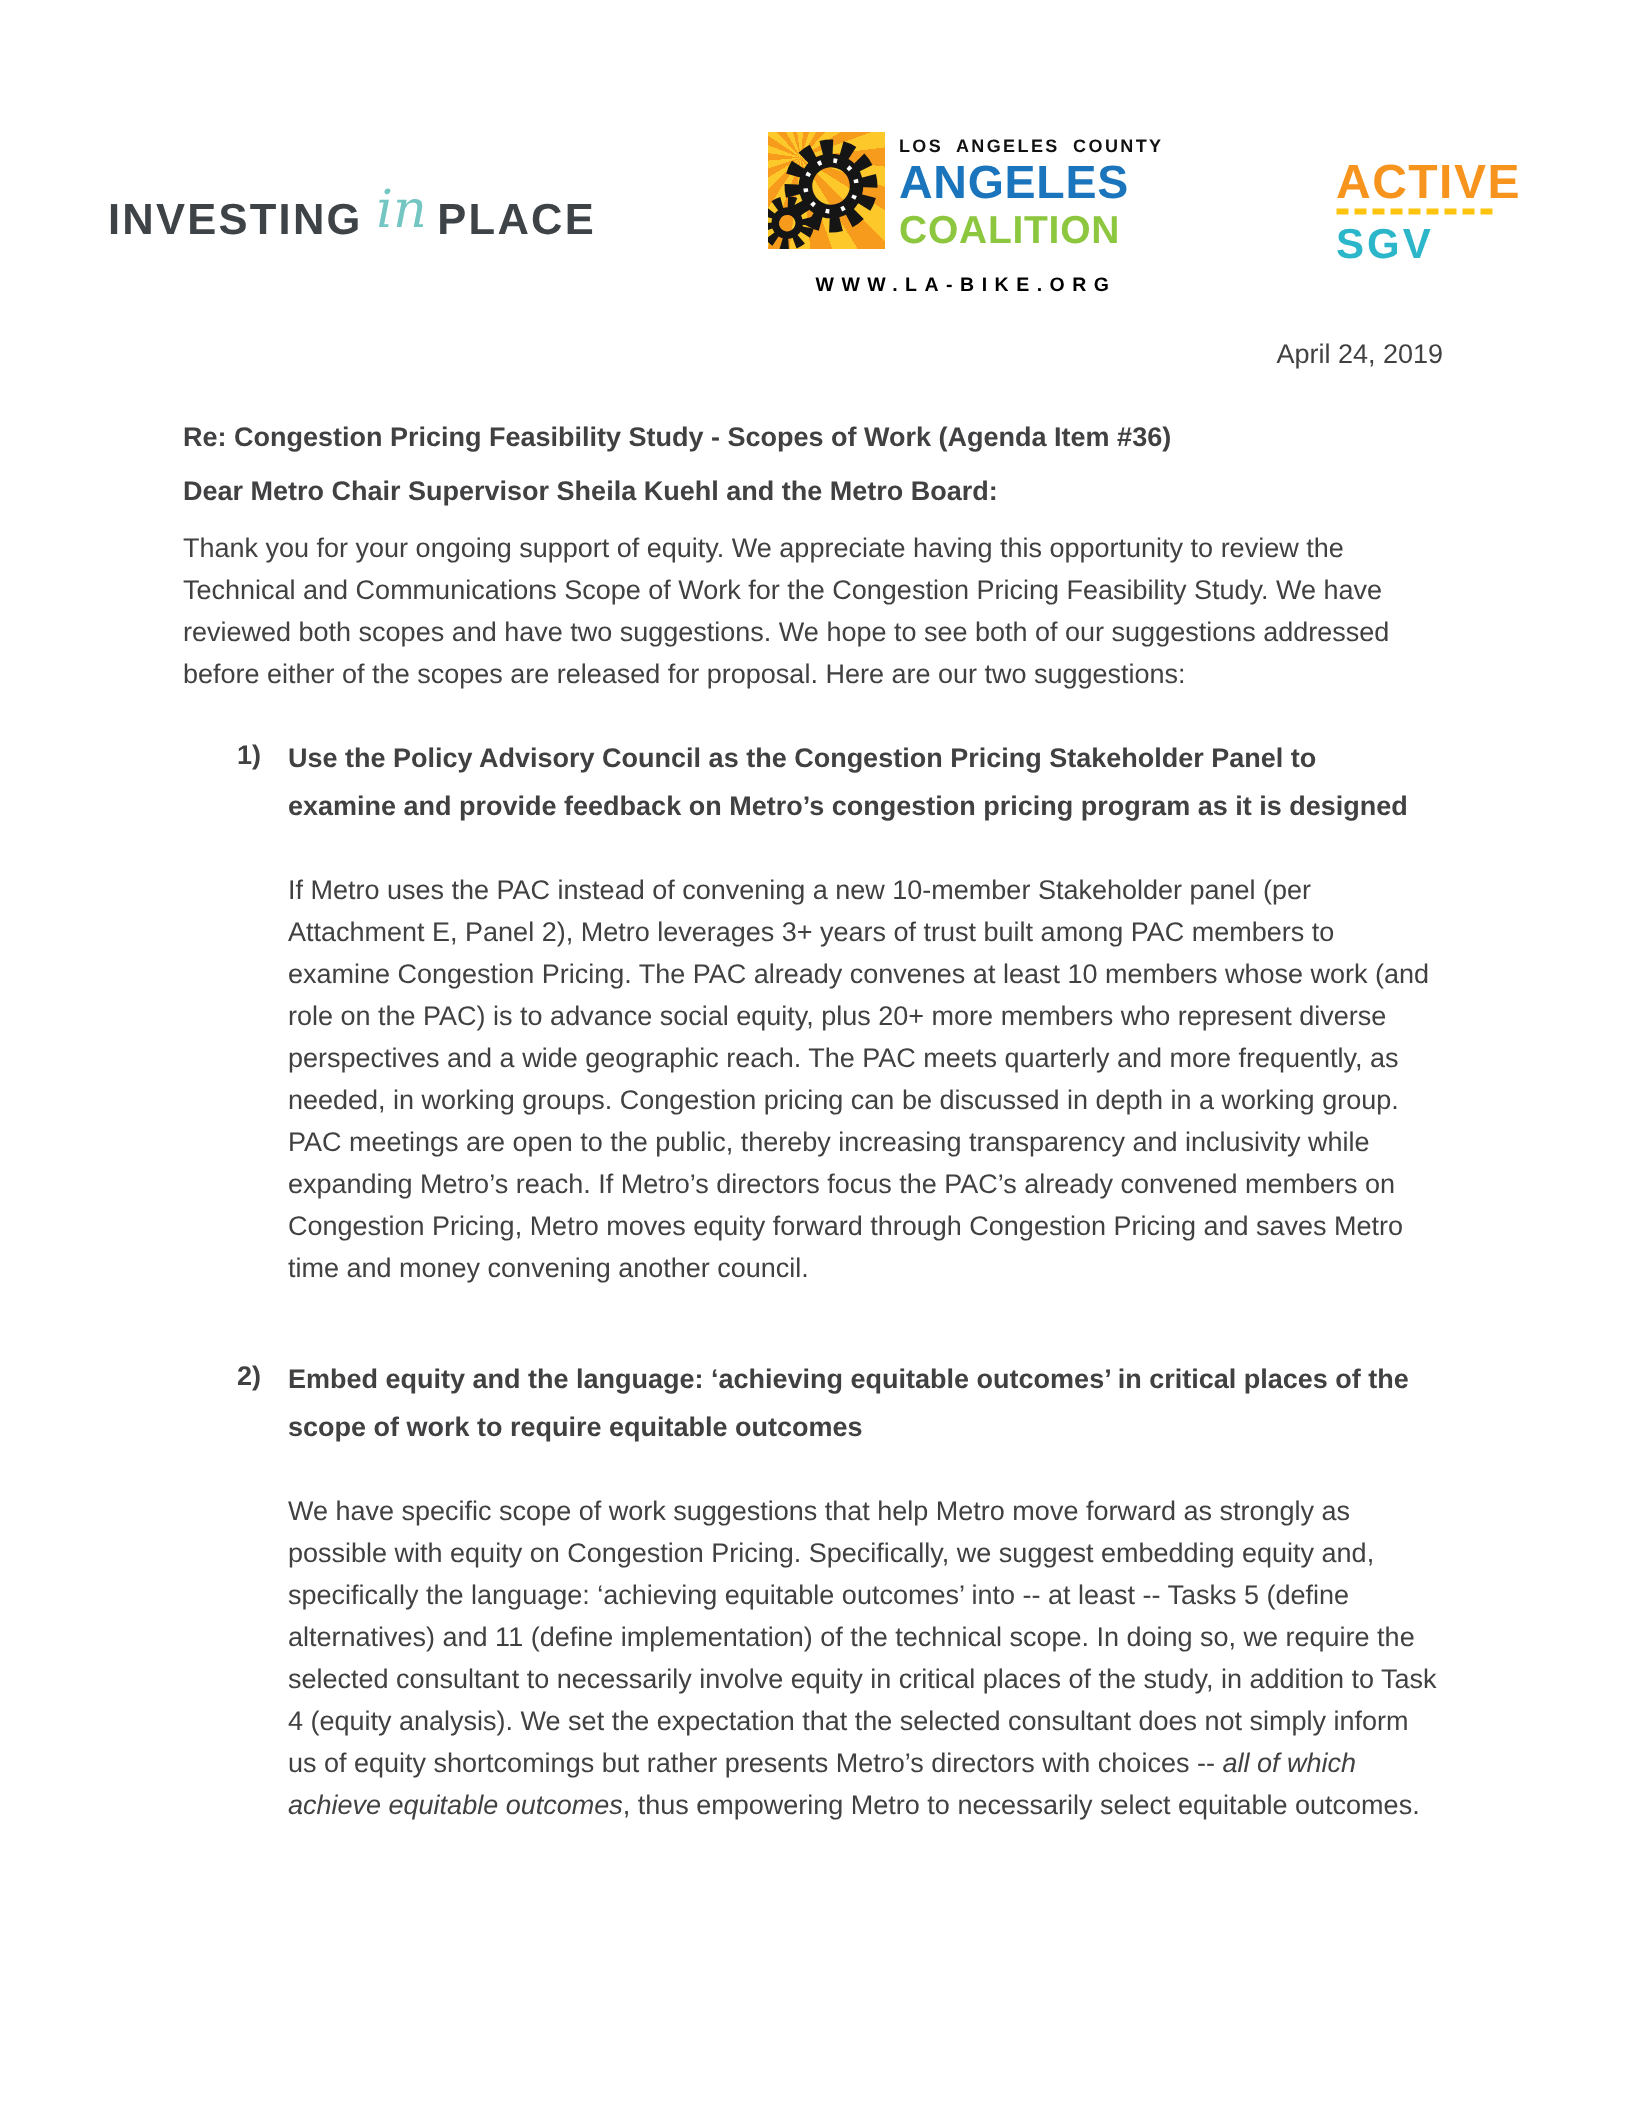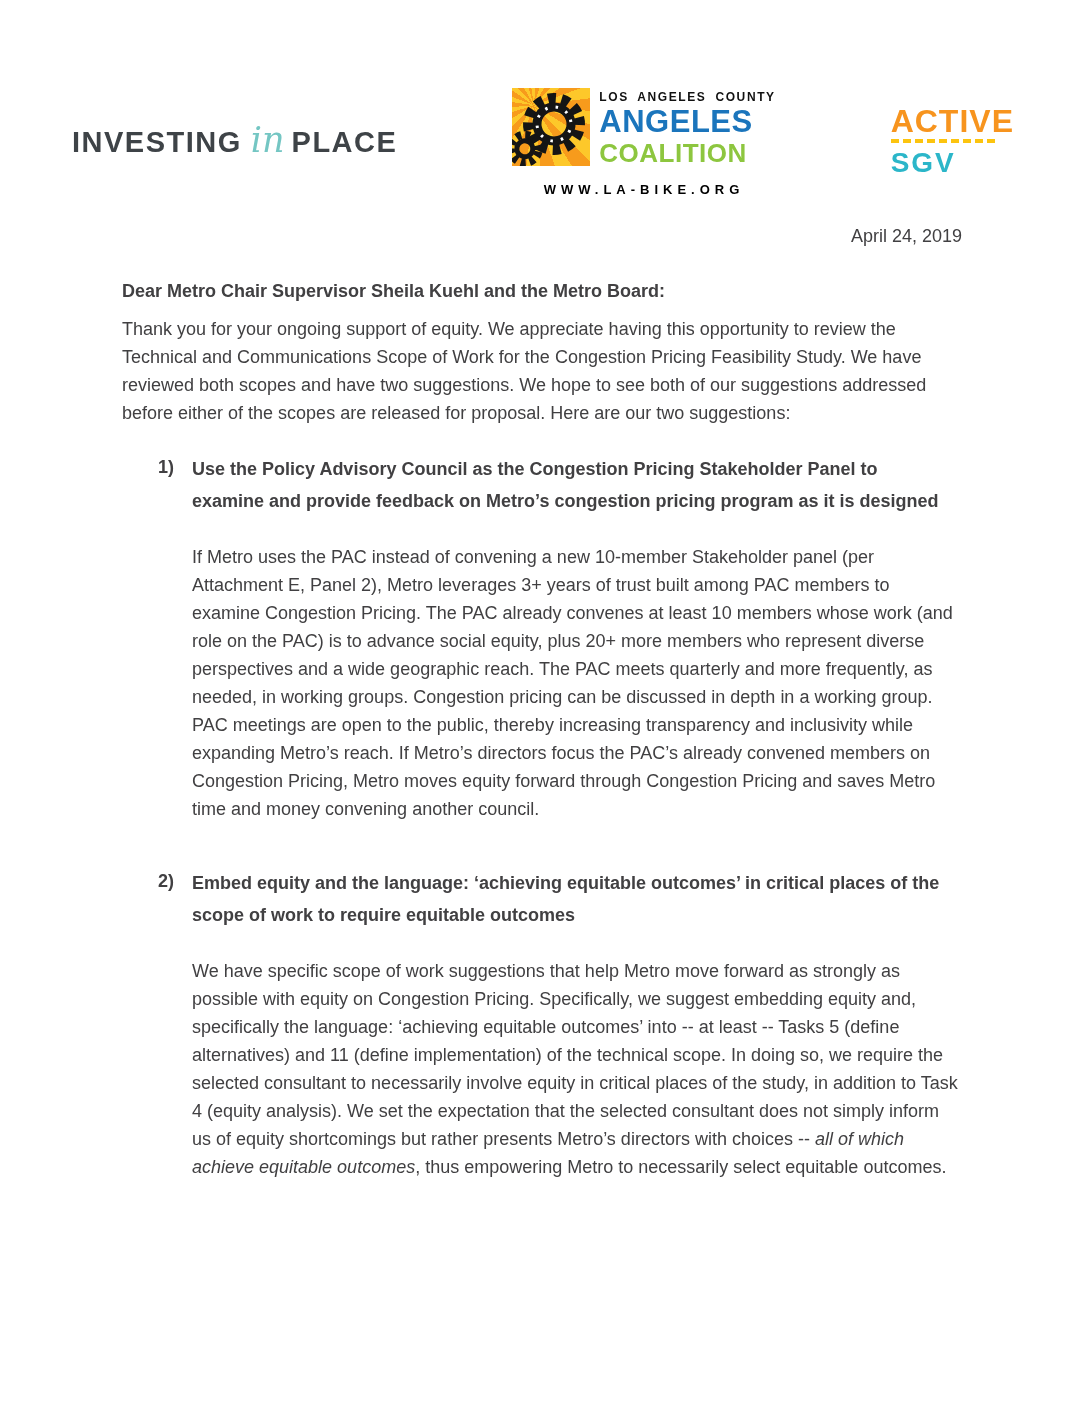--- a/index.html
+++ b/index.html
@@ -26,21 +26,21 @@
     display: flex;
     align-items: center;
     justify-content: space-between;
     margin: 0 -52px 28px -50px;
     height: 112px;
   }
 
   
   .iip {
     display: flex;
-    align-items: center;
+    align-items: flex-end;
     white-space: nowrap;
   }
   .iip .iip-word {
     font-weight: bold;
     font-size: 29px;
     letter-spacing: 1.5px;
     color: #3e4347;
   }
   .iip .iip-in {
     font-family: "DejaVu Serif", serif;
@@ -180,20 +180,21 @@
       <div class="asgv-active">ACTIVE</div>
       <div class="asgv-dash"></div>
       <div class="asgv-sgv">SGV</div>
     </div>
 
 
   </div>
 
   <div class="date-line">April 24, 2019</div>
 
+  <div class="subject-line">Re: Congestion Pricing Feasibility Study - Scopes of Work (Agenda Item #36)</div>
 
   <div class="salutation-line">Dear Metro Chair Supervisor Sheila Kuehl and the Metro Board:</div>
 
   <p class="body-text intro">Thank you for your ongoing support of equity. We appreciate having this opportunity to review the Technical and Communications Scope of Work for the Congestion Pricing Feasibility Study. We have reviewed both scopes and have two suggestions. We hope to see both of our suggestions addressed before either of the scopes are released for proposal. Here are our two suggestions:</p>
 
   <div class="list-item">
     <div class="li-number">1)</div>
     <div class="li-content">
       <div class="li-heading">Use the Policy Advisory Council as the Congestion Pricing Stakeholder Panel to examine and provide feedback on Metro’s congestion pricing program as it is designed</div>
       <p class="body-text">If Metro uses the PAC instead of convening a new 10-member Stakeholder panel (per Attachment E, Panel 2), Metro leverages 3+ years of trust built among PAC members to examine Congestion Pricing. The PAC already convenes at least 10 members whose work (and role on the PAC) is to advance social equity, plus 20+ more members who represent diverse perspectives and a wide geographic reach. The PAC meets quarterly and more frequently, as needed, in working groups. Congestion pricing can be discussed in depth in a working group. PAC meetings are open to the public, thereby increasing transparency and inclusivity while expanding Metro’s reach. If Metro’s directors focus the PAC’s already convened members on Congestion Pricing, Metro moves equity forward through Congestion Pricing and saves Metro time and money convening another council.</p>

